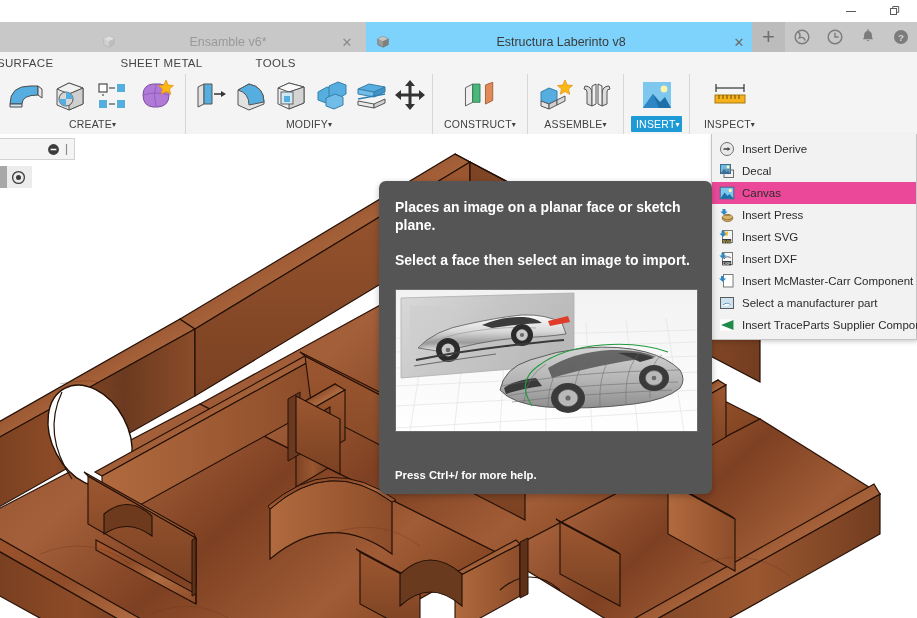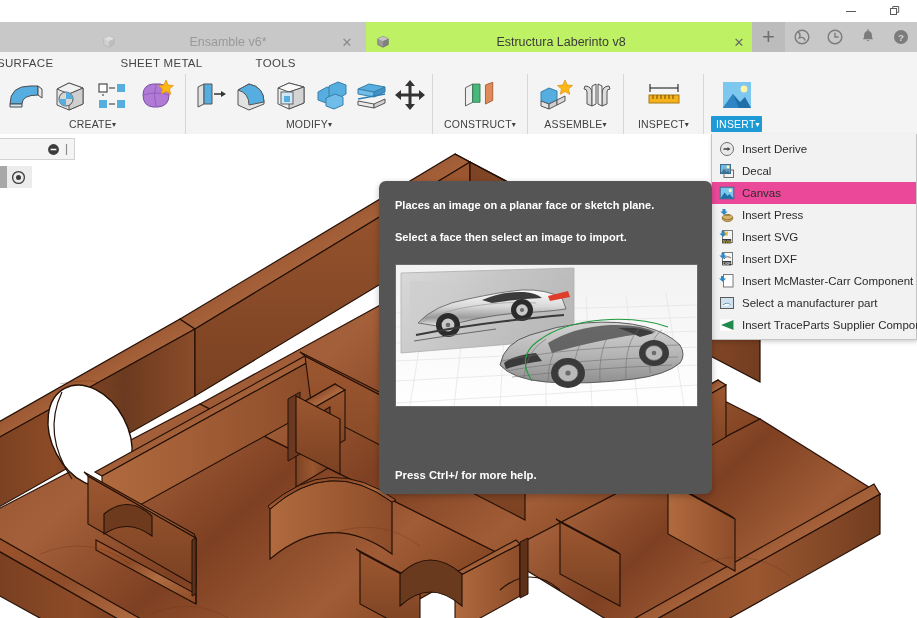--- a/index.html
+++ b/index.html
@@ -27,21 +27,21 @@
     position: absolute; left: 0; top: 22px; width: 917px; height: 30px;
     background: #c8c8c8;
   }
   .doc-tab {
     position: absolute; top: 0; height: 40px;
     display: flex; align-items: center; gap: 7px;
     padding: 0 8px 0 10px;
     font-size: 12.5px; color: #999999;
   }
   .doc-tab.inactive { background: #c8c8c8; }
-  .doc-tab.active { background: #bef264; color: #3b3b3b; gap: 18px; }
+  .doc-tab.active { background: #7dd3fc; color: #3b3b3b; gap: 18px; }
   .doc-tab .tab-label { flex: 1; text-align: center; white-space: nowrap; }
   .tab-close { font-size: 13px; color: #8a8a8a; width: 14px; text-align: center; }
   .doc-tab.active .tab-close { color: #6a6a6a; }
   .cube-ico { width: 14px; height: 14px; flex: none; }
 
   .tab-tools { position: absolute; right: 0; top: 0; height: 30px; display: flex; align-items: center; }
   .tab-tool {
     width: 33px; height: 30px; display: flex; align-items: center; justify-content: center;
     color: #7c7c7c;
   }
@@ -116,21 +116,21 @@
   .menu-ico { width: 16px; height: 16px; flex: none; }
 
   
   .tooltip {
     position: absolute; left: 379px; top: 181px; width: 333px; height: 313px;
     background: #555555; border-radius: 7px;
     box-shadow: 0 2px 6px rgba(0,0,0,.25);
     padding: 18px 16px 0 16px;
     color: #ffffff;
   }
-  .tt-line { font-size: 11px; font-weight: bold; line-height: 1.25; }
+  .tt-line { font-size: 14px; font-weight: bold; line-height: 1.25; }
   .tt-line.l2 { margin-top: 18px; }
   .tt-img {
     margin-top: 19px; width: 303px; height: 143px;
     border: 1px solid #6b6b6b; background: #e9e9e9; overflow: hidden;
   }
   .tt-foot {
     position: absolute; left: 16px; bottom: 13px;
     font-size: 11.3px; font-weight: bold;
   }
 </style>
@@ -346,20 +346,36 @@
             <svg width="36" height="34" viewBox="0 0 36 34">
               <path d="M6 8 Q13 8 13 16 L13 28 L8 26 L8 14 Q8 11 5 11 Z" fill="#dcdcdc" stroke="#555" stroke-width="1"></path>
               <path d="M13 8 L17 6 L17 26 L13 28 Z" fill="#f0f0f0" stroke="#555" stroke-width="1"></path>
               <path d="M30 8 Q23 8 23 16 L23 28 L28 26 L28 14 Q28 11 31 11 Z" fill="#dcdcdc" stroke="#555" stroke-width="1"></path>
               <path d="M23 8 L19 6 L19 26 L23 28 Z" fill="#f0f0f0" stroke="#555" stroke-width="1"></path>
             </svg>
           </div>
         </div>
         <div class="rg-label">
           <span>ASSEMBLE</span><span class="caret">▾</span>
+        </div>
+      </div>
+
+      <div class="rgroup hl" style="width:66px;">
+        <div class="rg-icons" style="justify-content:center;">
+          <div class="rbtn">
+            <svg width="40" height="34" viewBox="0 0 40 34">
+              <rect x="6" y="4" width="28" height="26" fill="#7ec8ef"></rect>
+              <circle cx="27" cy="11" r="3.4" fill="#fff3a8"></circle>
+              <polygon points="6,30 16,16 23,24 28,19 34,30" fill="#1f6fa8"></polygon>
+              <polygon points="6,30 16,16 22,30" fill="#2f86c4"></polygon>
+            </svg>
+          </div>
+        </div>
+        <div class="rg-label">
+          <span>INSERT</span><span class="caret">▾</span>
         </div>
       </div>
 
       <div class="rgroup" style="width:80px;">
         <div class="rg-icons" style="justify-content:center;">
           <div class="rbtn">
             <svg width="40" height="34" viewBox="0 0 40 34">
               <line x1="6" y1="10" x2="34" y2="10" stroke="#333" stroke-width="1.2"></line>
               <line x1="6" y1="6" x2="6" y2="14" stroke="#333" stroke-width="1.2"></line>
               <line x1="34" y1="6" x2="34" y2="14" stroke="#333" stroke-width="1.2"></line>
@@ -370,36 +386,20 @@
                 <line x1="17" y1="17" x2="17" y2="21"></line>
                   <line x1="21" y1="17" x2="21" y2="21"></line>
                 <line x1="25" y1="17" x2="25" y2="21"></line>
                   <line x1="29" y1="17" x2="29" y2="21"></line>
               </g>
             </svg>
           </div>
         </div>
         <div class="rg-label">
           <span>INSPECT</span><span class="caret">▾</span>
-        </div>
-      </div>
-
-      <div class="rgroup hl" style="width:66px;">
-        <div class="rg-icons" style="justify-content:center;">
-          <div class="rbtn">
-            <svg width="40" height="34" viewBox="0 0 40 34">
-              <rect x="6" y="4" width="28" height="26" fill="#7ec8ef"></rect>
-              <circle cx="27" cy="11" r="3.4" fill="#fff3a8"></circle>
-              <polygon points="6,30 16,16 23,24 28,19 34,30" fill="#1f6fa8"></polygon>
-              <polygon points="6,30 16,16 22,30" fill="#2f86c4"></polygon>
-            </svg>
-          </div>
-        </div>
-        <div class="rg-label">
-          <span>INSERT</span><span class="caret">▾</span>
         </div>
       </div>
 
 
     </div>
   </div>
 
   <div class="viewport">
     <svg width="917" height="484" viewBox="0 0 917 484">
       <defs>

